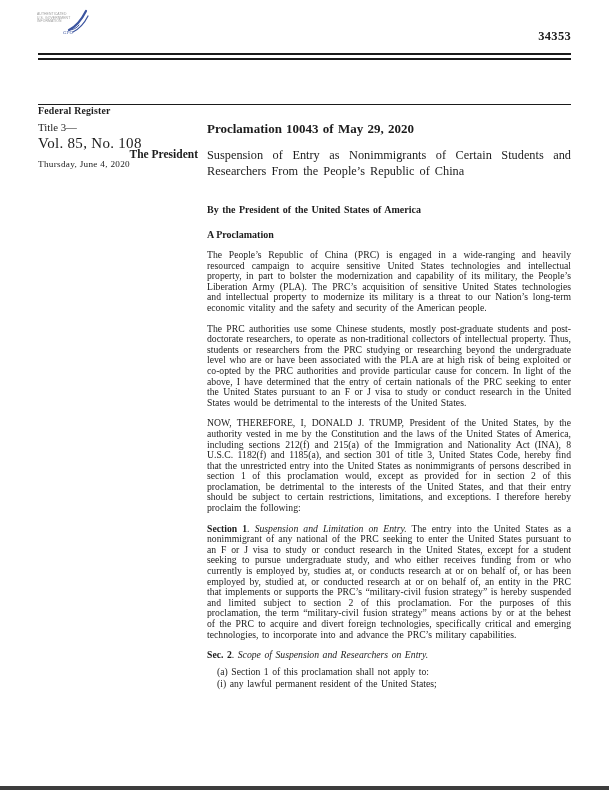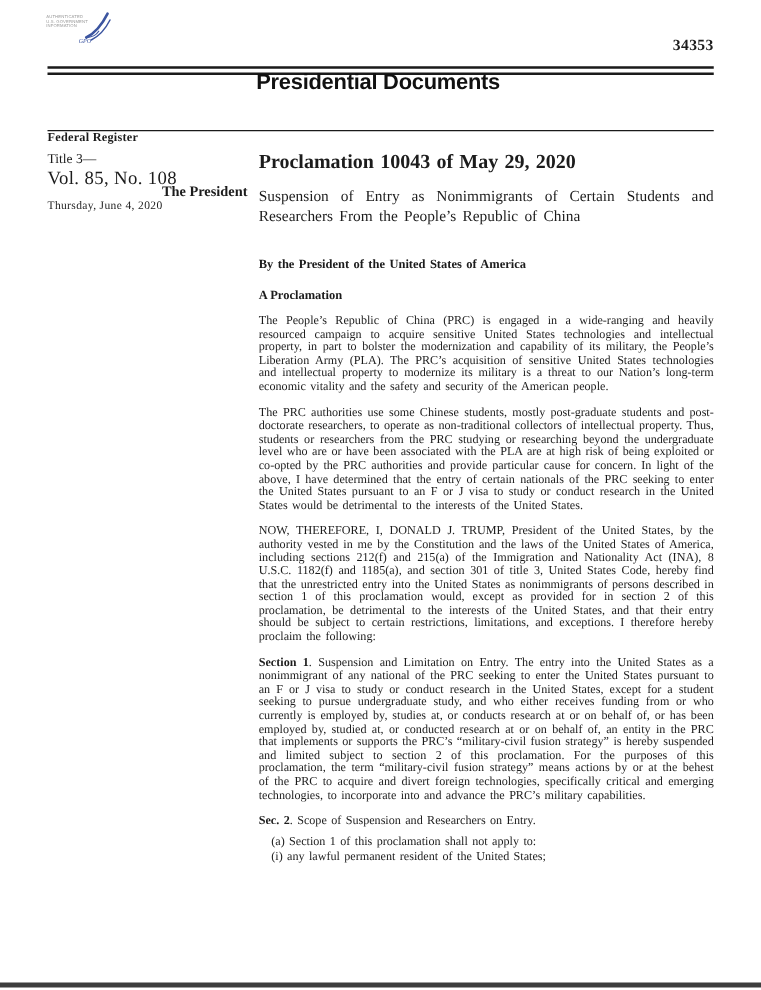--- a/index.html
+++ b/index.html
@@ -35,33 +35,33 @@
     font-family: "Liberation Sans", sans-serif;
     font-size: 17.5px; font-weight: bold; letter-spacing: -0.2px;
     color: #111111; white-space: nowrap;
   }
 
   .col-left { position: absolute; left: 38px; top: 121px; width: 160px; }
   .title3 { font-size: 10.8px; font-weight: normal; }
   .president { font-size: 11.5px; font-weight: bold; margin-top: 15px; text-align: right; }
 
   .col-right { position: absolute; left: 207px; top: 121px; width: 364px; }
-  .proc-line { font-size: 16px; font-weight: bold; word-spacing: 1px; }
+  .proc-line { font-size: 13px; font-weight: bold; word-spacing: 1px; }
   .doc-title {
     margin: 10px 0 0; font-size: 12.3px; font-weight: normal;
     line-height: 16px; text-align: justify; word-spacing: 2px;
   }
   .byline { margin-top: 25px; font-size: 10px; font-weight: bold; word-spacing: 1px; }
   .subhead { margin-top: 14px; font-size: 10px; font-weight: bold; }
 
   #paragraphs { margin-top: 7px; }
   .body-para { margin: 10px 0 6px; font-size: 9.7px; line-height: 10.6px; text-align: justify; word-spacing: 1.1px; }
   .body-para.indent { margin: 2px 0 1px; text-indent: 10px; }
   .body-para .bold { font-weight: bold; }
-  .body-para .italic { }
+  .body-para .italic { font-style: italic; }
 
   .bottom-bar { position: absolute; left: 0; right: 0; top: 786px; height: 3.5px; background: #3d3d3d; }
 </style>
 </head>
 <body>
 
 <div class="page">
 
   <div class="gpo-logo">
     <div class="gpo-lines">
@@ -80,21 +80,20 @@
   <div class="page-number">34353</div>
 
   <div class="rule-double"></div>
 
   <div class="masthead">
     <div class="fr-name">Federal Register</div>
     <div class="fr-vol">Vol. 85, No. 108</div>
     <div class="fr-date">Thursday, June 4, 2020</div>
   </div>
 
-  <h1 class="section-title">Presidential Documents</h1>
 
   <div class="rule-single"></div>
 
   <div class="col-left">
     <div class="title3">Title 3—</div>
     <div class="president">The President</div>
   </div>
 
   <div class="col-right">
     <div class="proc-line">Proclamation 10043 of May 29, 2020</div>

